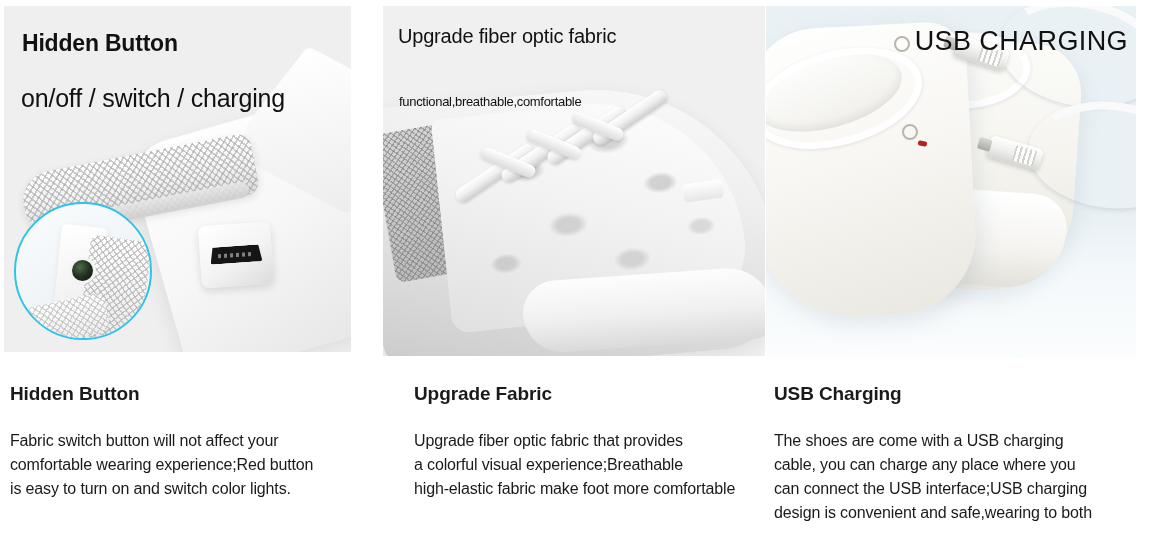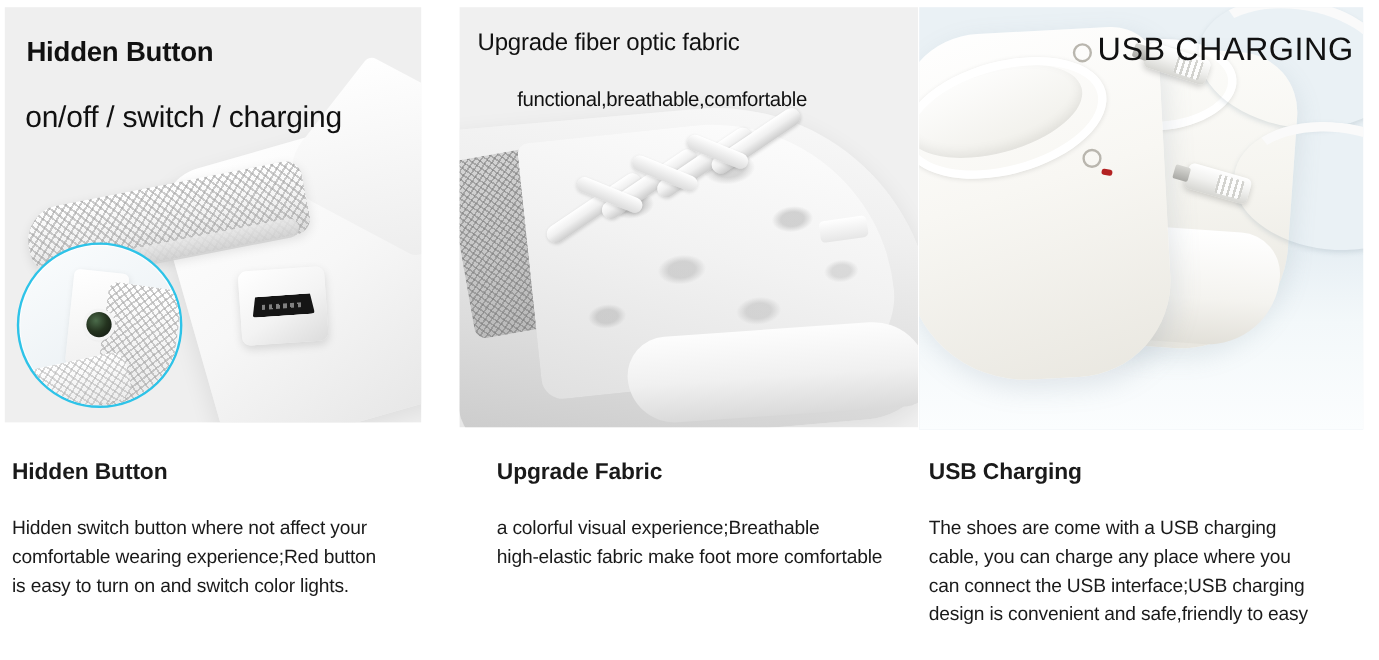--- a/index.html
+++ b/index.html
@@ -52,24 +52,23 @@
   }
   .p1-sub {
     left: 17px; top: 78px;
     font-size: 25px; font-weight: normal;
   }
   .p2-title {
     left: 15px; top: 19px;
     font-size: 20px; font-weight: normal;
   }
   .p2-sub {
-    left: 16px; top: 67px;
-    font-size: 17px; font-weight: normal;
+    left: 16px; top: 88px;
+    font-size: 13px; font-weight: normal;
     letter-spacing: -0.3px;
-    margin-left: 32px;
   }
   .p3-title {
     right: 8px; top: 20px;
     font-size: 27px; font-weight: normal;
     letter-spacing: 0.4px;
   }
 
   
   .p1-art { position: absolute; inset: 0; }
   
@@ -489,38 +488,39 @@
       <div class="panel-heading p3-title">USB CHARGING</div>
     </div>
 
   </div>
 
   <div class="captions">
 
     <div class="caption caption-1">
       <div class="caption-title">Hidden Button</div>
       <div class="caption-body">
-        <span class="line">Hidden switch button where not affect your</span>
+        <span class="line">Fabric switch button will not affect your</span>
         <span class="line">comfortable wearing experience;Red button</span>
         <span class="line">is easy to turn on and switch color lights.</span>
       </div>
     </div>
 
     <div class="caption caption-2">
       <div class="caption-title">Upgrade Fabric</div>
       <div class="caption-body">
+        <span class="line">Upgrade fiber optic fabric that provides</span>
         <span class="line">a colorful visual experience;Breathable</span>
         <span class="line">high-elastic fabric make foot more comfortable</span>
       </div>
     </div>
 
     <div class="caption caption-3">
       <div class="caption-title">USB Charging</div>
       <div class="caption-body">
         <span class="line">The shoes are come with a USB charging</span>
         <span class="line">cable, you can charge any place where you</span>
         <span class="line">can connect the USB interface;USB charging</span>
-        <span class="line">design is convenient and safe,friendly to easy</span>
+        <span class="line">design is convenient and safe,wearing to both</span>
       </div>
     </div>
 
   </div>
 </div>
 
 </body></html>

